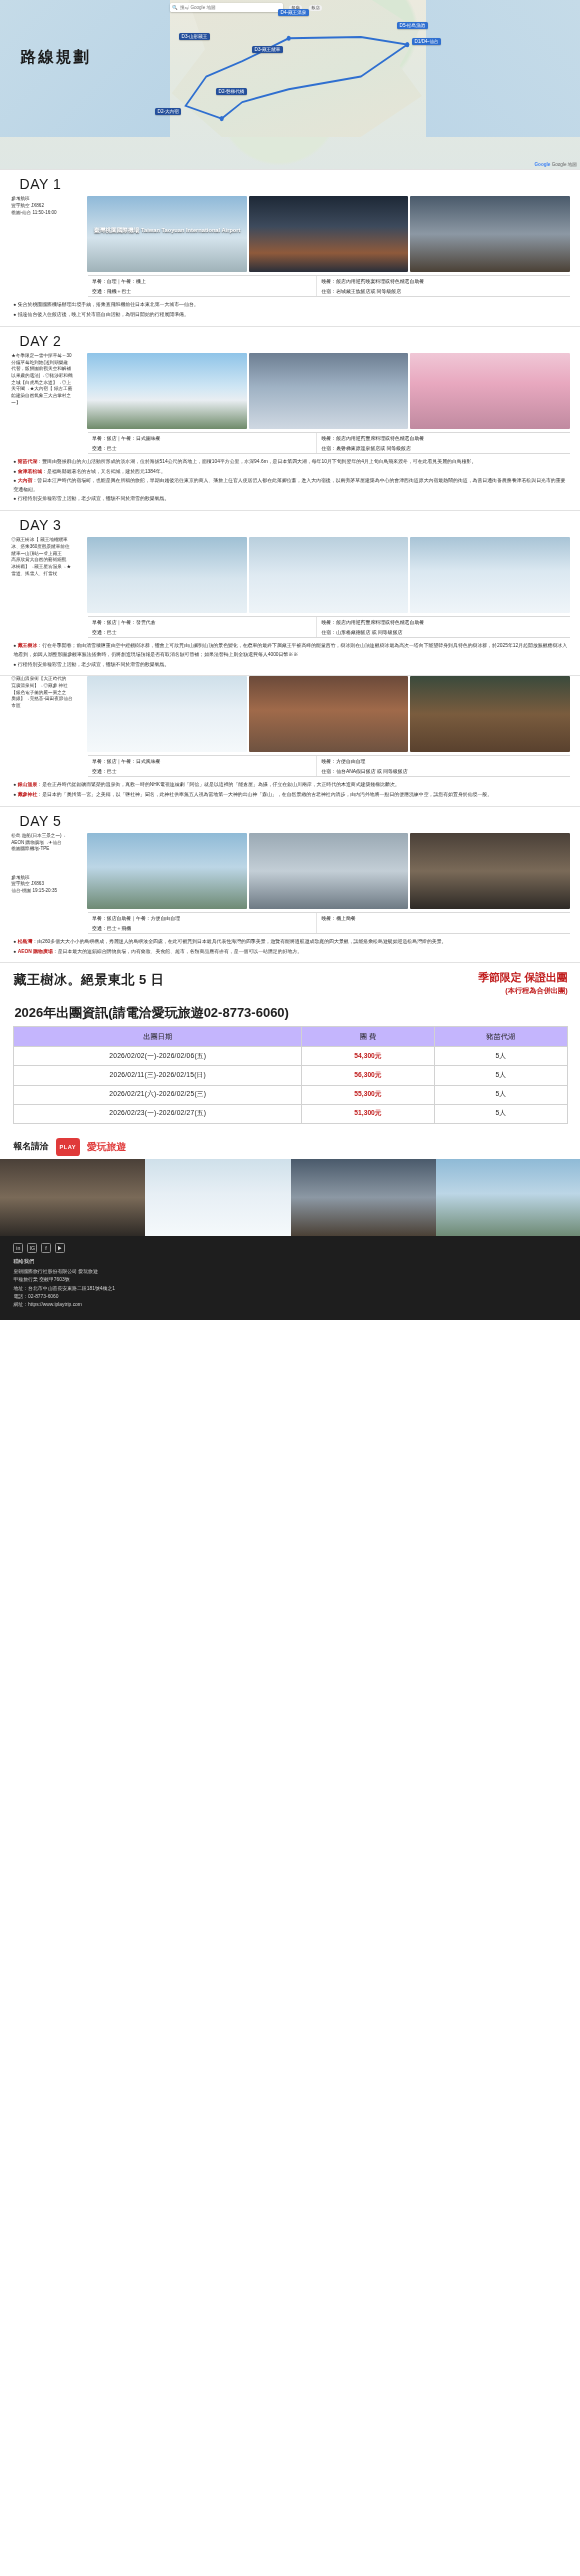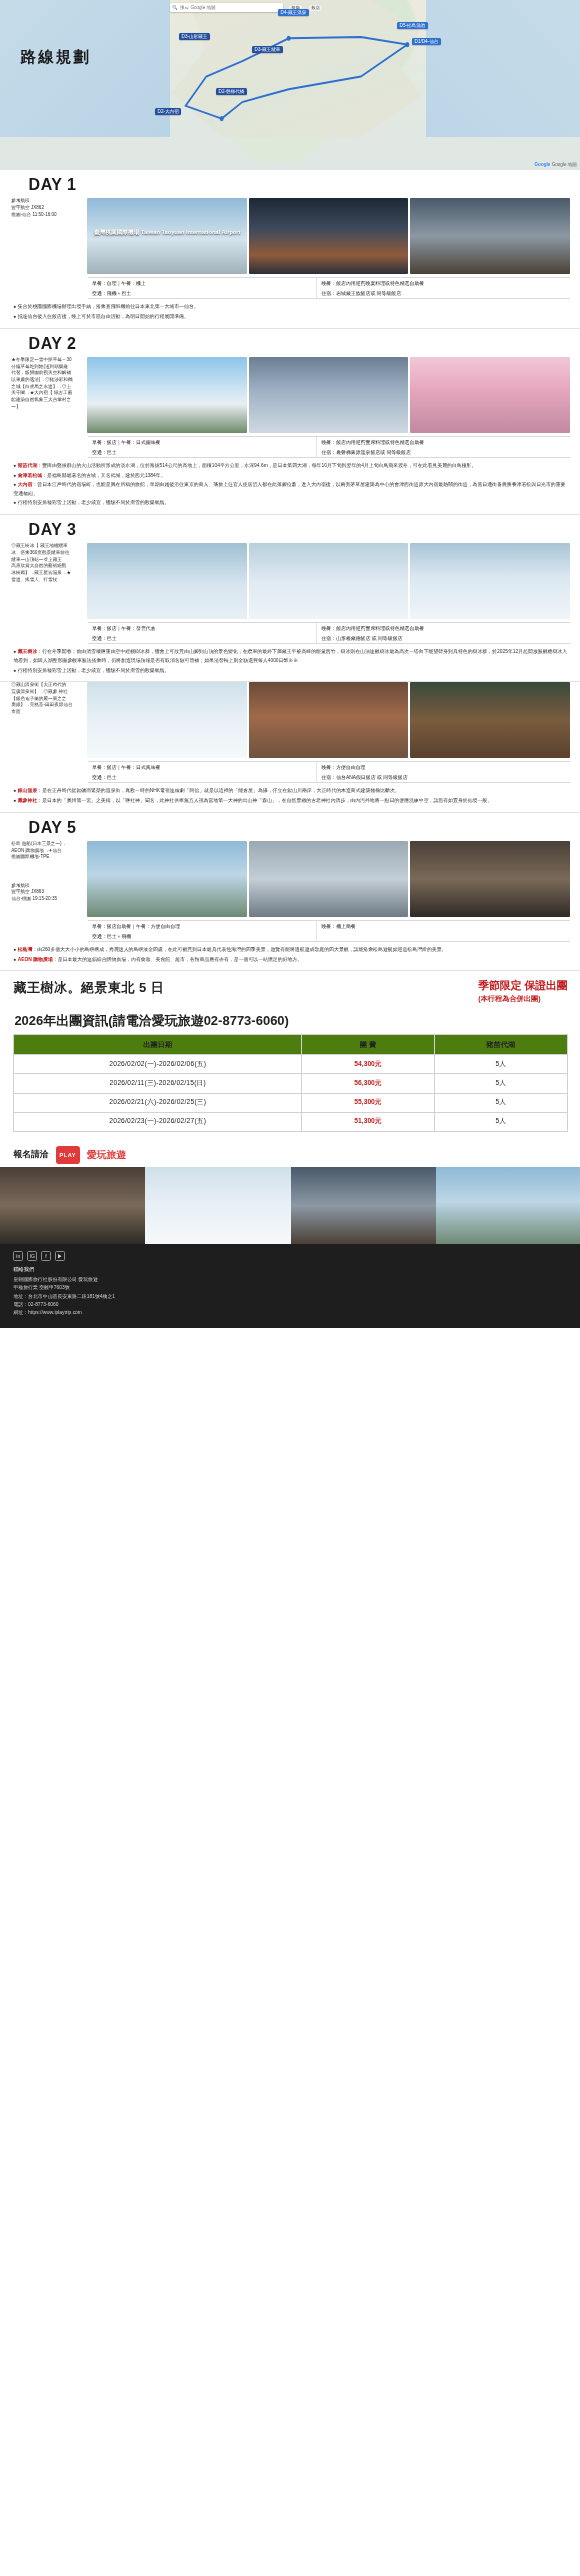--- a/index.html
+++ b/index.html
@@ -80,25 +80,24 @@
     font-size:15.5px; font-weight:bold; color:#1a1a1a;
     letter-spacing:2.1px;
   }
 
   
   .day {
     border-top:0.5px solid #e2e2e2;
     padding:0 0 5.2px 0;
   }
   .day-head {
-    font-size:16px; font-weight:bold;
+    font-size:14px; font-weight:normal;
     color:#1a1a1a;
     padding:6.2px 0 4.1px 19.6px;
     letter-spacing:0.5px;
-    margin-left:9px;
   }
   .day-body {
     display:flex;
     padding:0 11.3px;
     gap:0;
   }
   .col-left {
     width:76px;
     flex:0 0 76px;
     font-size:4.6px;
@@ -167,37 +166,37 @@
   .hl { color:#c01c1c; font-weight:bold; }
 
   
   .band {
     display:flex; align-items:flex-start;
     padding:7.2px 13.4px 3.1px 13.4px;
     border-top:0.5px solid #e2e2e2;
   }
   .band-l { flex:1; }
   .band-title { font-size:13px; font-weight:bold; letter-spacing:0.5px; }
-  .band-r { text-align:left; color:#c01c1c; }
+  .band-r { text-align:right; color:#c01c1c; }
   .band-r .t1 { font-size:10.8px; font-weight:bold; }
   .band-r .t2 { font-size:7.2px; font-weight:bold; margin-top:1px; }
 
   .table-wrap { padding:2.1px 13.4px 9.3px 13.4px; }
   .tbl-caption { font-size:13px; font-weight:bold; margin:3.1px 0 4.1px 1px; }
   table.price {
     width:100%;
     border-collapse:collapse;
     font-size:6.7px;
   }
   table.price th, table.price td {
     border:0.5px solid #d2d2d2;
     padding:4.6px 3.1px;
     text-align:center;
   }
-  table.price th { background:#4d7c0f; font-weight:bold; font-size:7.2px; }
+  table.price th { background:#c4b5fd; font-weight:normal; font-size:7.2px; }
   table.price td.price-col { color:#c01c1c; font-weight:bold; }
   table.price td.date-col { letter-spacing:0.2px; }
 
   
   .contact {
     display:flex; align-items:center; gap:7.2px;
     padding:5.2px 13.4px 3.1px 13.4px;
   }
   .contact-text { font-size:8.8px; font-weight:bold; }
   .logo-play {

